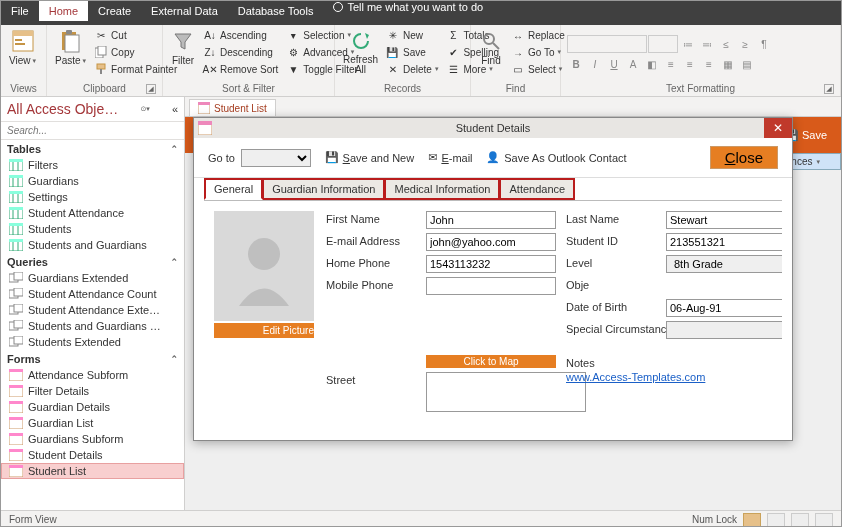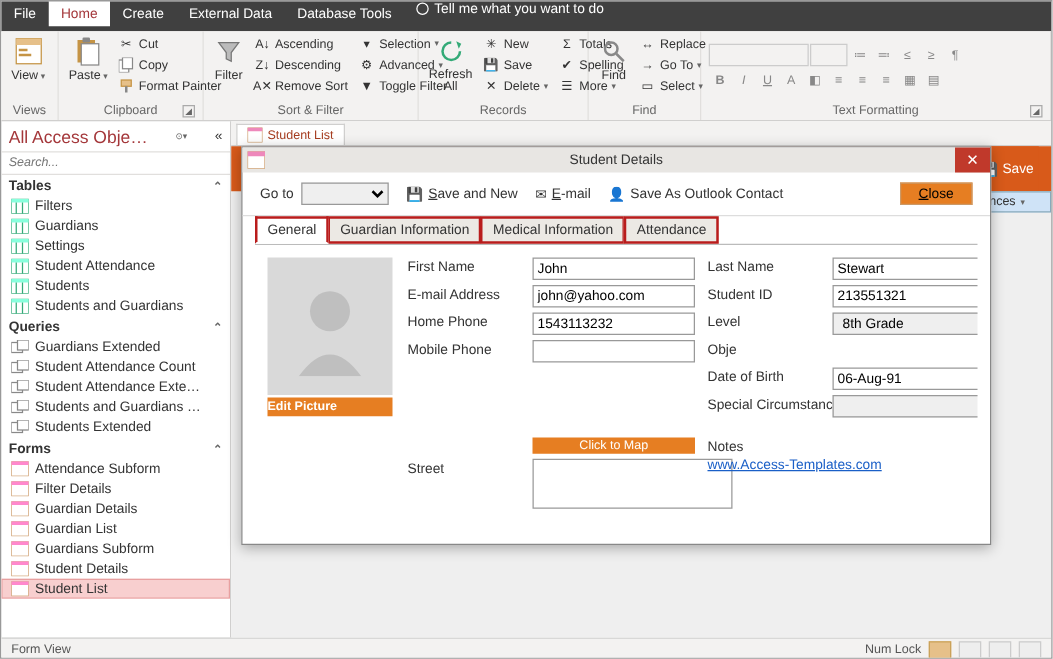--- a/index.html
+++ b/index.html
@@ -62,28 +62,28 @@
 .modal { position:absolute; left:8px; top:20px; width:600px; background:#fff; border:1px solid #888; box-shadow:0 2px 10px rgba(0,0,0,.3); }
 .modal-title { background:#e8e6e3; height:20px; display:flex; align-items:center; justify-content:center; position:relative; font-size:11px; }
 .modal-title .sysico { position:absolute; left:4px; width:14px;height:14px; }
 .modal-title .closebtn { position:absolute; right:0; top:0; width:28px; height:20px; background:#c0392b; color:#fff; display:flex;align-items:center;justify-content:center; font-size:12px; }
 .modal-head { background:#d85a1a; color:#fff; padding:8px 14px; font-size:20px; }
 .modal-toolbar { display:flex; align-items:center; gap:14px; padding:8px 14px; font-size:11px; border-bottom:1px solid #ddd; }
 .modal-toolbar .goto { display:flex;align-items:center;gap:6px; }
 .modal-toolbar select { width:70px; height:18px; border:1px solid #999; }
 .modal-toolbar .tool { display:flex;align-items:center;gap:4px; }
 .modal-toolbar .tool span { text-decoration:underline; text-decoration-color:transparent; }
-.modal-toolbar .close-orange { margin-left:auto; background:#e67e22; color:#000; border:1px solid #c96; padding:2px 14px; font-size:11px; }
+.modal-toolbar .close-orange { margin-left:auto; background:#e67e22; color:#000; border:1px solid #c96; padding:2px 14px; font-size:15px; }
 .modal-tabs { display:flex; padding:0 10px; gap:0; }
 .modal-tab { border:2px solid #b91c1c; background:#ece9e4; padding:3px 8px; font-size:11px; margin-right:-1px; }
 .modal-tab.active { background:#fff; border-bottom-color:#fff; position:relative; z-index:1; }
 .modal-body { border-top:1px solid #bbb; margin:0 10px 10px 10px; padding:10px; display:flex; gap:12px; height:230px; overflow:hidden;}
 .photo-col { width:100px; display:flex; flex-direction:column; align-items:center; }
 .photo { width:100px;height:110px;background:#d9d9d9; display:flex;align-items:center;justify-content:center; }
-.edit-pic { background:#e67e22; color:#fff; width:100px; text-align:left; padding:2px 0; font-size:10px; margin-top:2px;font-weight:bold; }
+.edit-pic { background:#e67e22; color:#fff; width:100px; text-align:right; padding:2px 0; font-size:10px; margin-top:2px; }
 .fields-col { flex:1; display:grid; grid-template-columns:90px 130px 90px 130px; gap:4px 10px; align-content:start; }
 .fields-col .lbl { font-size:11px; padding-top:2px; white-space:nowrap;}
 .fields-col input, .fields-col select { width:130px; border:1px solid #999; height:18px; padding:1px 3px; font-size:11px; }
 .full-row { grid-column:1 / span 4; display:flex; gap:10px; margin-top:8px; }
 .street-block { display:grid; grid-template-columns:90px 130px; gap:4px 10px; }
 .notes-block { display:flex; flex-direction:column; gap:2px; }
 .click-map { background:#e67e22; color:#fff; width:130px; text-align:center; padding:1px 0; font-size:10px; }
 .link { color:#1a5fc7; text-decoration:underline; font-size:11px; }
 textarea { width:160px; height:40px; border:1px solid #999; font-size:11px; resize:none; }
 

